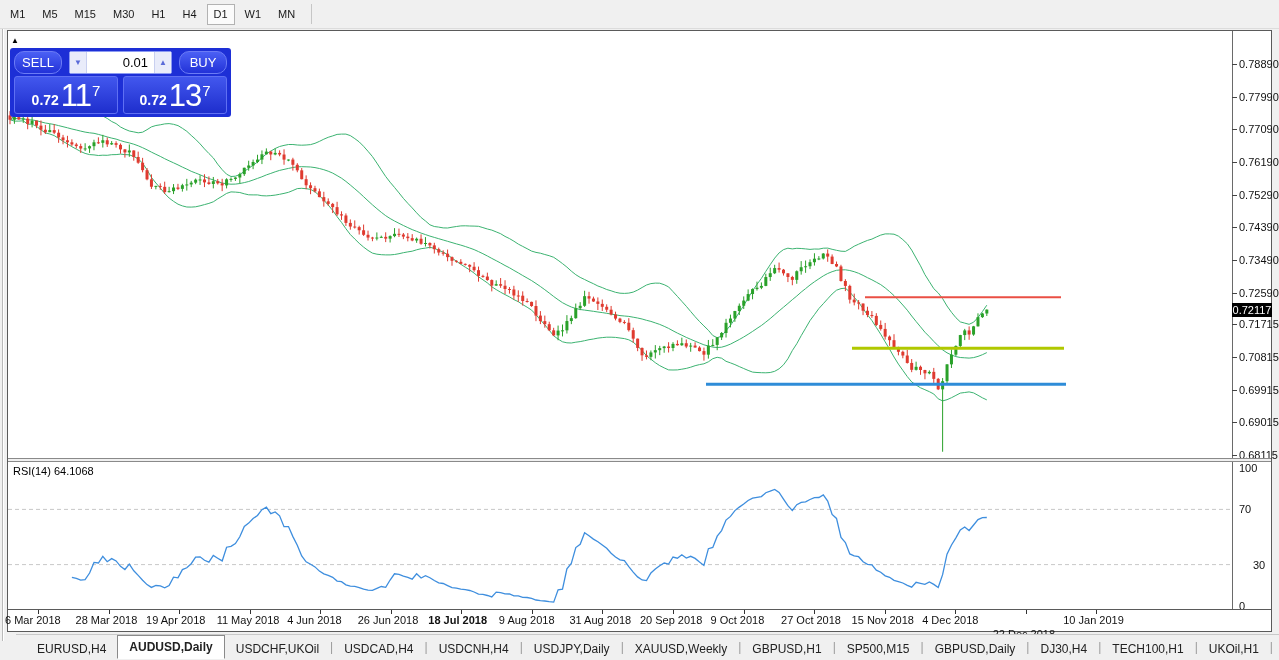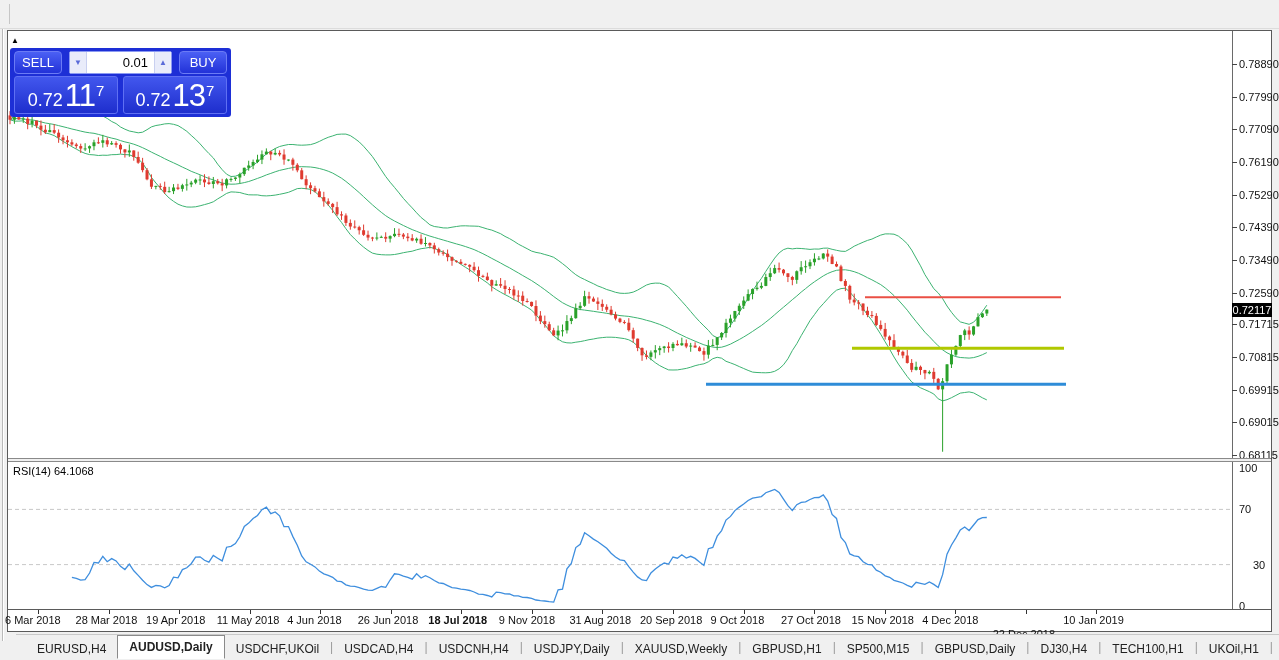--- a/index.html
+++ b/index.html
@@ -27,35 +27,35 @@
 
   .chart-title{position:absolute;left:18px;top:4px;font-size:12px;color:#000;white-space:nowrap;}
   .chart-title span{margin-right:5px;}
   .collapse-tri{position:absolute;left:3px;top:6px;font-size:8px;color:#000;line-height:8px;}
 
   
   .ock-panel{position:absolute;left:2px;top:17px;width:221px;height:69px;background:#1d2fd6;
     border-radius:3px;padding:3px 4px;}
   .ock-row1{display:flex;align-items:stretch;height:23px;}
   .ock-btn{width:48px;background:linear-gradient(180deg,#4b60f4,#2232d8);border:1px solid #6b7bf5;
-    border-radius:4px;color:#fff;font-size:13px;display:flex;align-items:center;justify-content:center;cursor:pointer;}
+    border-radius:10px;color:#fff;font-size:13px;display:flex;align-items:center;justify-content:center;cursor:pointer;}
   .ock-spin{flex:1;margin:0 7px;background:#fff;border:1px solid #8b9af2;border-radius:2px;
     display:flex;align-items:stretch;}
   .spin-btn{width:17px;display:flex;align-items:center;justify-content:center;background:#e9ecfa;
     color:#5a6bd8;font-size:8px;cursor:pointer;}
   .spin-btn.left{border-right:1px solid #c9d0f0;}
   .spin-btn.right{border-left:1px solid #c9d0f0;}
   .spin-val{flex:1;font-size:13px;color:#000;display:flex;align-items:center;justify-content:flex-end;
     padding-right:6px;}
   .ock-row2{display:flex;height:38px;margin-top:2px;}
   .quote-box{flex:1;background:linear-gradient(180deg,#4257ee,#1e2ecd);border:1px solid #5f70f3;
     border-radius:3px;color:#fff;display:flex;align-items:flex-end;justify-content:center;
     padding-bottom:2px;cursor:pointer;}
   .quote-box + .quote-box{margin-left:5px;}
-  .q-sm{font-size:18px;font-weight:400;line-height:22px;margin-right:2px;}
+  .q-sm{font-size:14px;font-weight:700;line-height:22px;margin-right:2px;}
   .q-big{font-size:31px;line-height:31px;letter-spacing:-1px;}
   .q-sup{font-size:15px;line-height:15px;position:relative;top:-13px;margin-left:1px;}
 
   
   .axis-line{position:absolute;left:1224px;top:0;width:1px;height:578px;background:#6a6a6a;}
   .p-label{position:absolute;left:1231px;width:40px;font-size:11px;color:#111;white-space:nowrap;}
   .p-tick{position:absolute;left:1224px;width:5px;height:1px;background:#444;}
   .cur-tag{position:absolute;left:1224px;width:40px;height:14px;background:#000;color:#fff;
     font-size:11px;display:flex;align-items:center;justify-content:center;}
 
@@ -77,20 +77,31 @@
   .tab{height:21px;padding:0 11px;display:flex;align-items:center;font-size:12px;color:#222;
     white-space:nowrap;cursor:pointer;}
   .tab.active{background:#fff;border:1px solid #8a8a8a;border-bottom:1px solid #fff;height:24px;
     font-weight:700;}
   .tab-sep{color:#9a9a9a;font-size:12px;align-self:center;}
 </style>
 </head>
 <body>
 
 <div class="toolbar">
+  <div style="display:flex;align-items:center;">
+      <div class="tf-btn">M1</div>
+      <div class="tf-btn">M5</div>
+      <div class="tf-btn">M15</div>
+      <div class="tf-btn">M30</div>
+      <div class="tf-btn">H1</div>
+      <div class="tf-btn">H4</div>
+      <div class="tf-btn active">D1</div>
+      <div class="tf-btn">W1</div>
+      <div class="tf-btn">MN</div>
+    </div>
   <div class="toolbar-sep"></div>
 </div>
 
 <div class="gutter">
   <div class="g1"></div>
     <div class="g2"></div>
 </div>
 
 <div class="chart-window">
 
@@ -627,21 +638,21 @@
       <div class="d-label" style="left: 138.1px;">19 Apr 2018</div>
       <div class="d-tick" style="left: 241.65px;"></div>
       <div class="d-label" style="left: 208.65px;">11 May 2018</div>
       <div class="d-tick" style="left: 312.2px;"></div>
       <div class="d-label" style="left: 279.2px;">4 Jun 2018</div>
       <div class="d-tick" style="left: 382.75px;"></div>
       <div class="d-label" style="left: 349.75px;">26 Jun 2018</div>
       <div class="d-tick" style="left: 453.3px;"></div>
       <div class="d-label" style="left: 420.3px; font-weight: bold;">18 Jul 2018</div>
       <div class="d-tick" style="left: 523.85px;"></div>
-      <div class="d-label" style="left: 490.85px;">9 Nov 2018</div>
+      <div class="d-label" style="left: 490.85px;">9 Aug 2018</div>
       <div class="d-tick" style="left: 594.4px;"></div>
       <div class="d-label" style="left: 561.4px;">31 Aug 2018</div>
       <div class="d-tick" style="left: 664.95px;"></div>
       <div class="d-label" style="left: 631.95px;">20 Sep 2018</div>
       <div class="d-tick" style="left: 735.5px;"></div>
       <div class="d-label" style="left: 702.5px;">9 Oct 2018</div>
       <div class="d-tick" style="left: 806.05px;"></div>
       <div class="d-label" style="left: 773.05px;">27 Oct 2018</div>
       <div class="d-tick" style="left: 876.6px;"></div>
       <div class="d-label" style="left: 843.6px;">15 Nov 2018</div>

